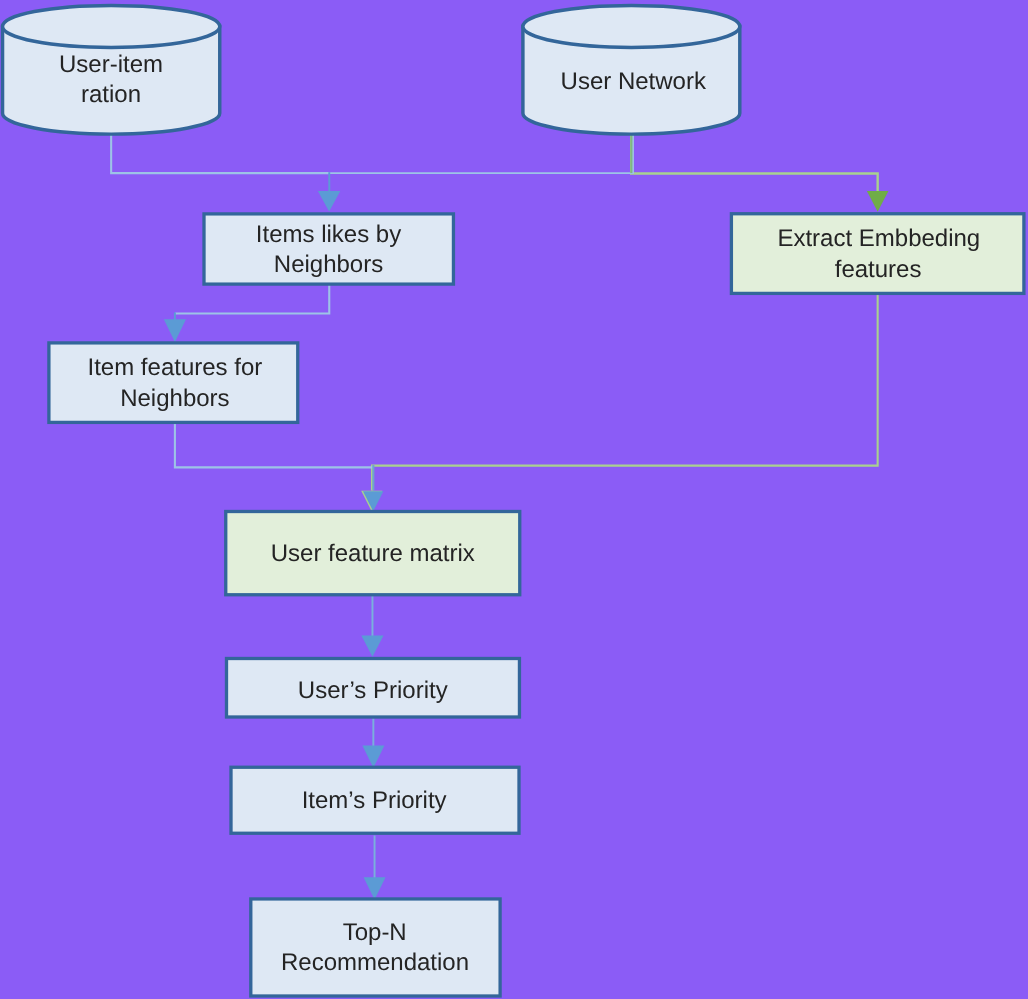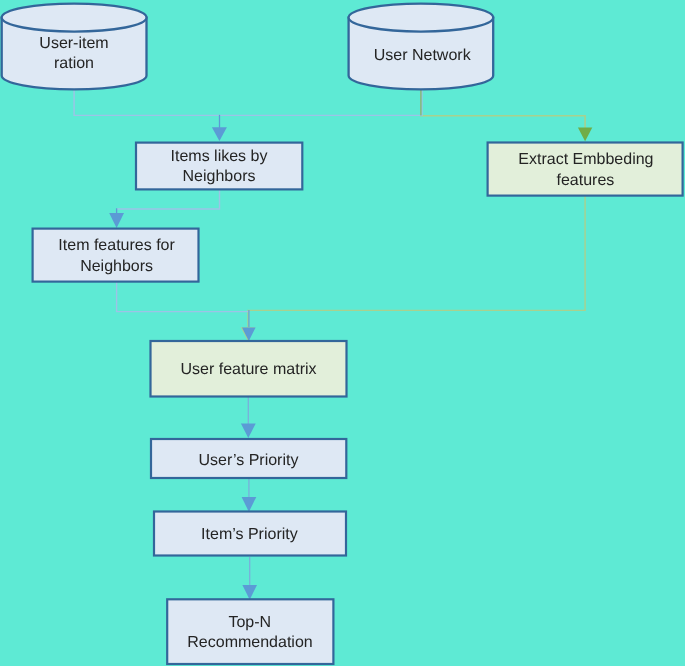--- a/index.html
+++ b/index.html
@@ -1,19 +1,19 @@
 <!DOCTYPE html>
 <html><head>
 <meta charset="utf-8">
 <title>Recommendation Flowchart</title>
 <style>
   html,body{margin:0;padding:0;background:#ffffff;}
   body{width:685px;height:666px;overflow:hidden;
        font-family:"Liberation Sans",sans-serif;}
-  #canvas{position:relative;width:685px;height:666px;background:#5eead4;
+  #canvas{position:relative;width:685px;height:666px;background:#8b5cf6;
           will-change:transform;}
   svg{display:block;}
   .nodelabel{font-family:"Liberation Sans",sans-serif;font-size:16px;
              fill:#242424;text-anchor:middle;
              -webkit-font-smoothing:antialiased;text-rendering:geometricPrecision;}
 </style>
 </head>
 <body>
 
 <div id="canvas">

